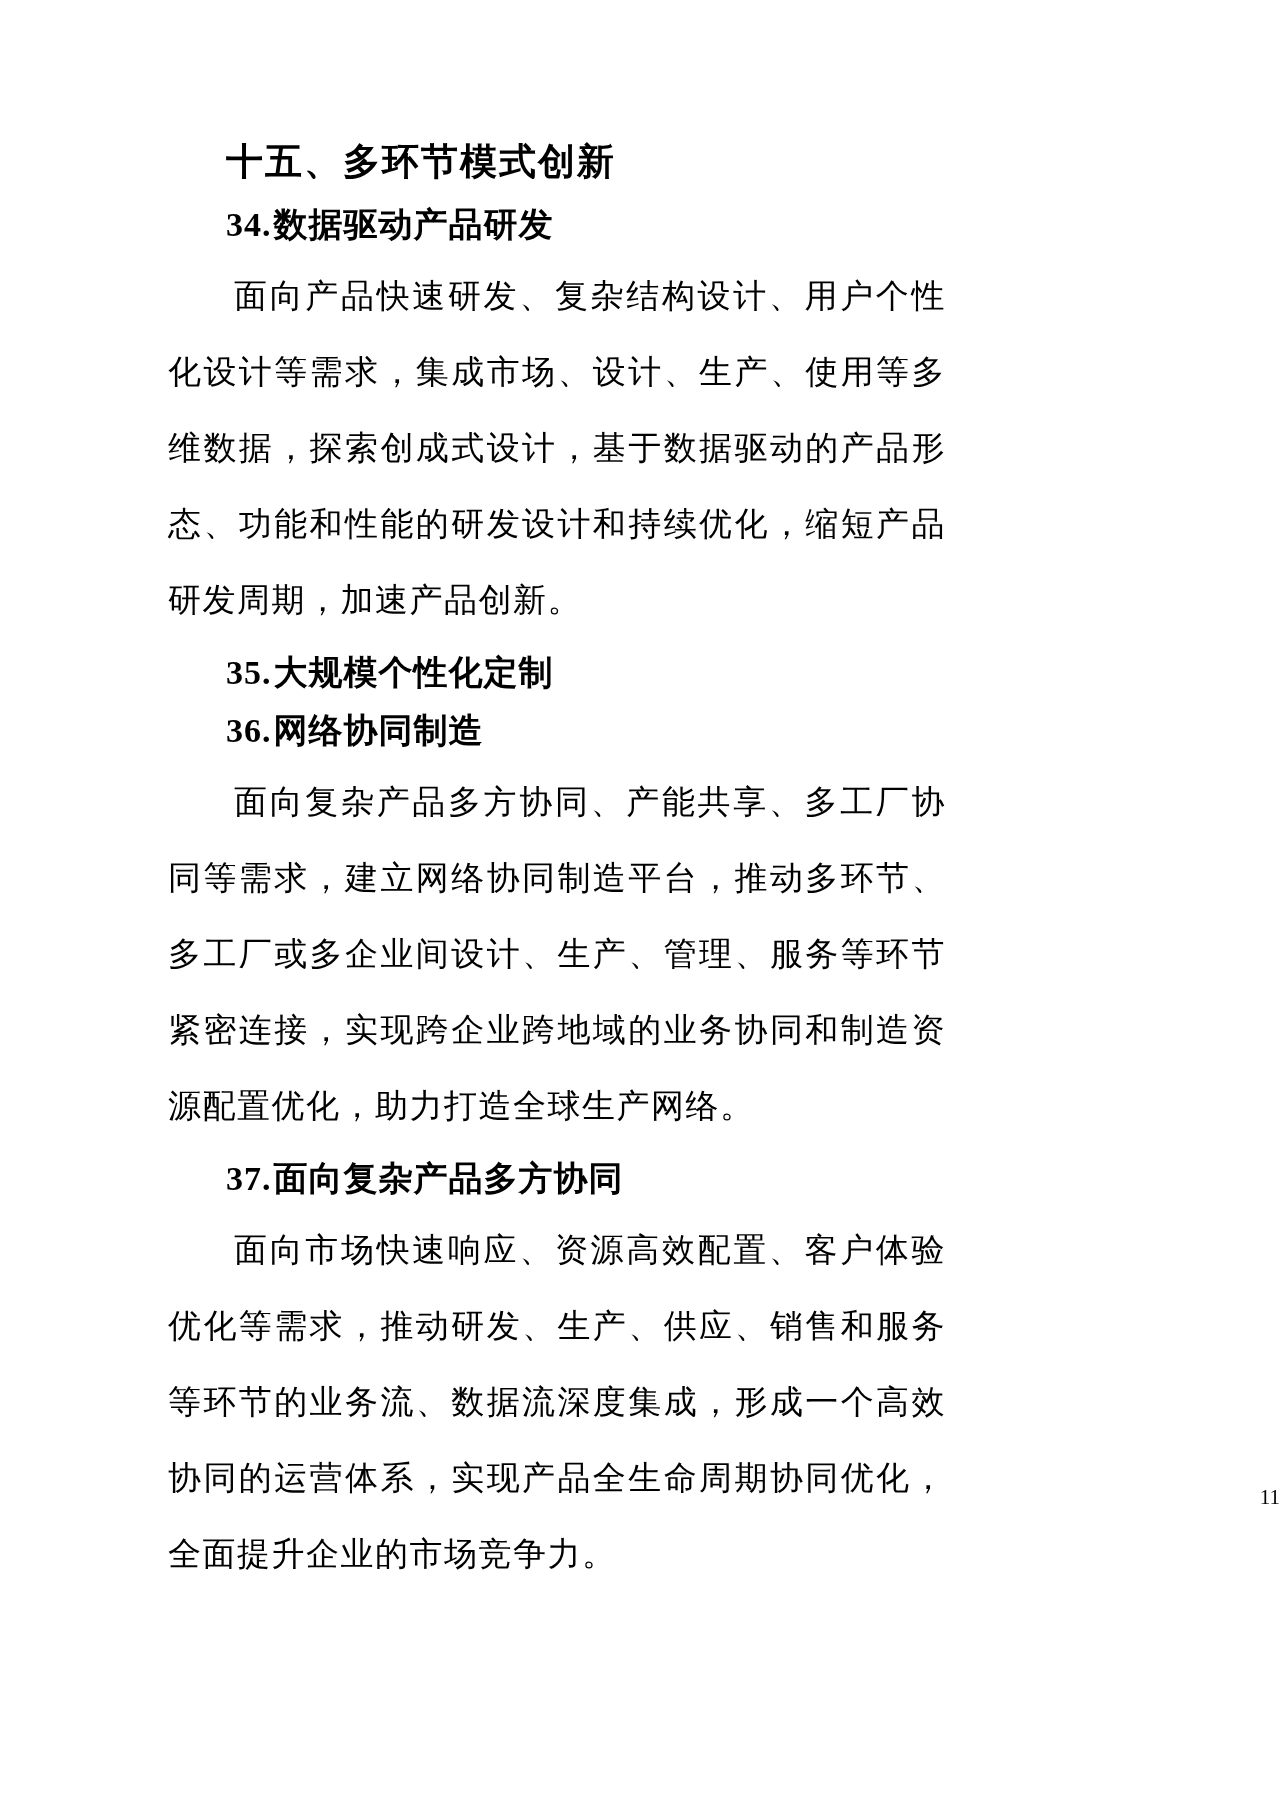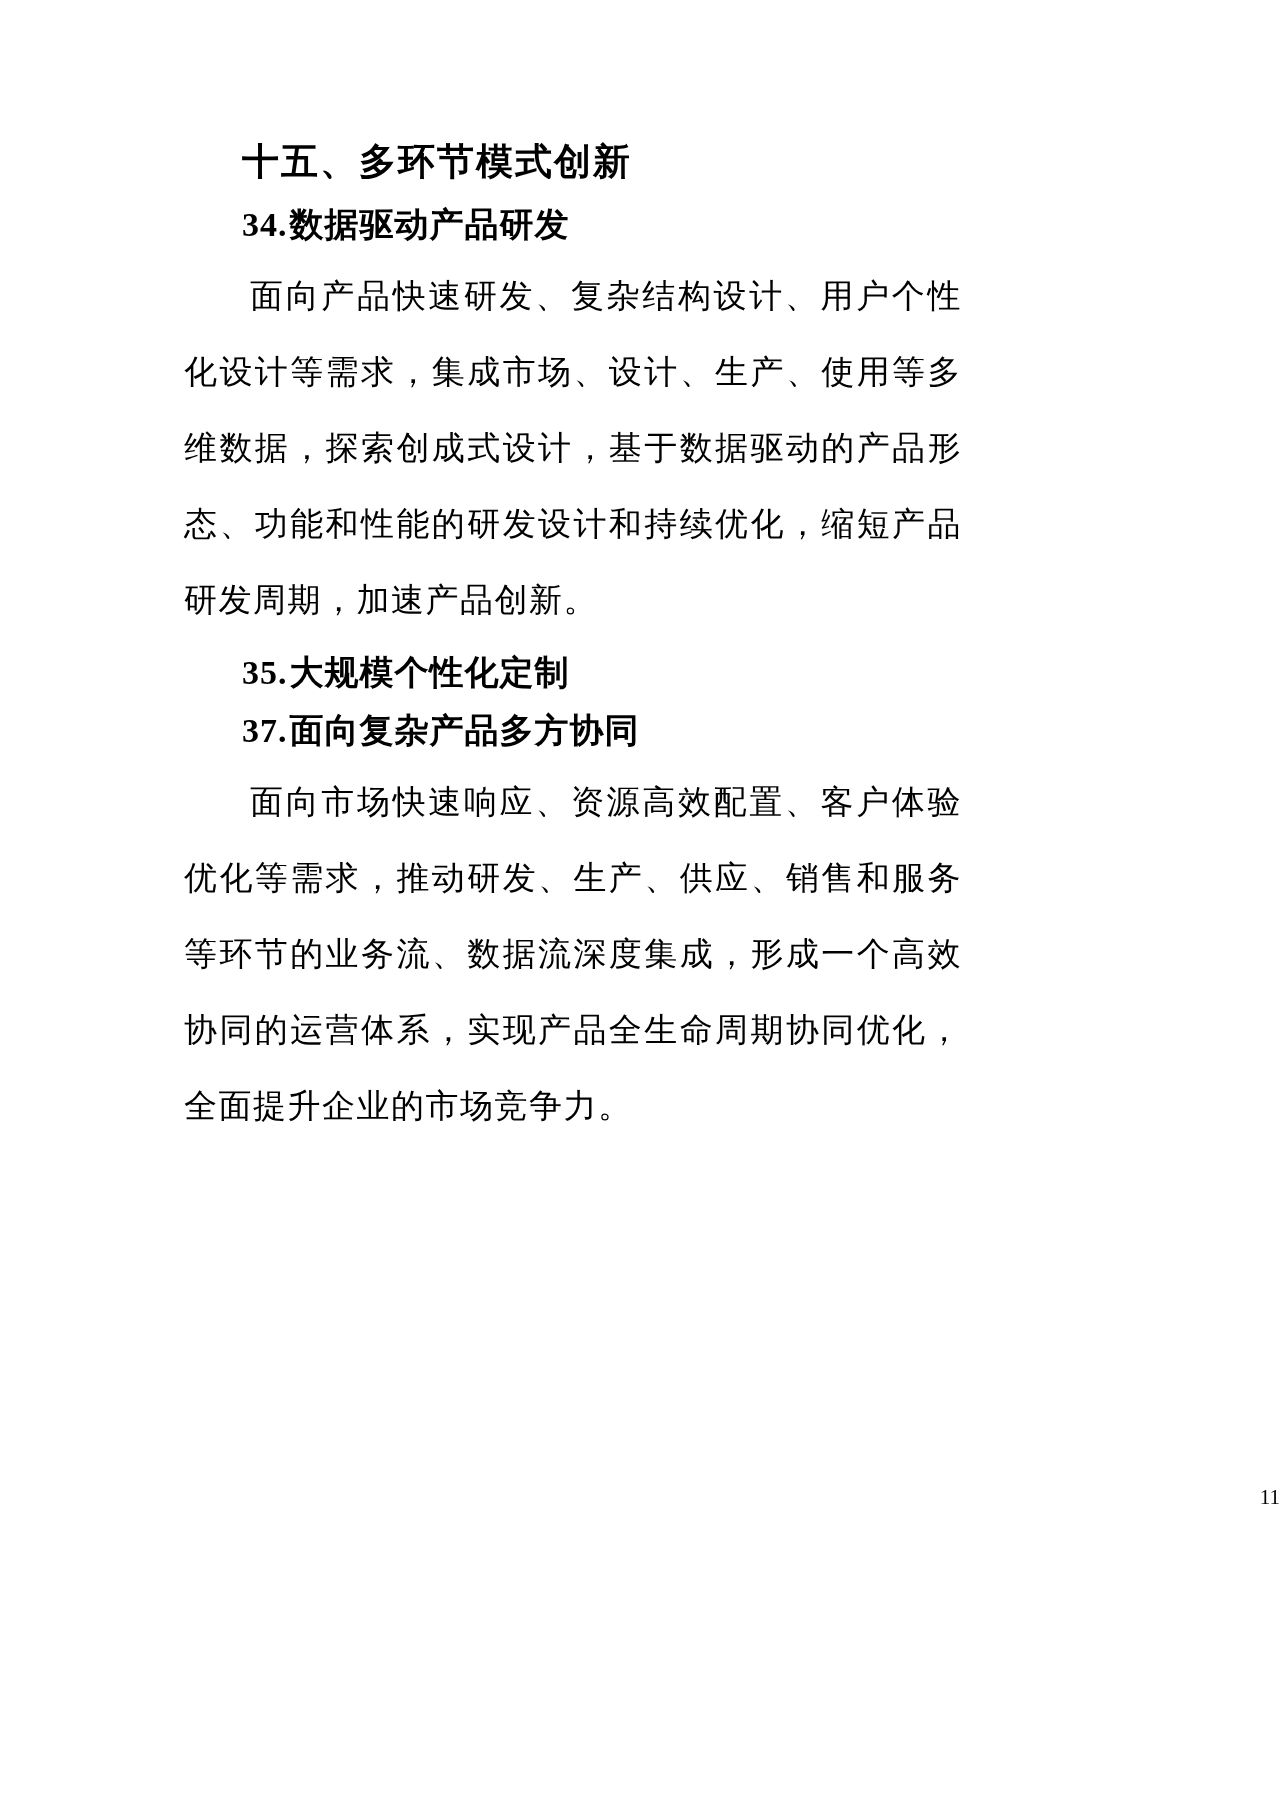--- a/index.html
+++ b/index.html
@@ -12,21 +12,21 @@
     width: 1280px;
     height: 1810px;
     margin: 0 auto;
     background: #ffffff;
     color: #000000;
     overflow: hidden;
   }
   .content {
     position: absolute;
     top: 138px;
-    left: 184px;
+    left: 168px;
     width: 778px;
   }
   .chapter-heading {
     font-family: "Liberation Sans", "DejaVu Sans", sans-serif;
     font-weight: 700;
     font-size: 37px;
     line-height: 48px;
     margin: 0 0 16px 58px;
     letter-spacing: 2px;
   }
@@ -76,20 +76,24 @@
 
     <h2 class="section-title">
       <span class="num">34.</span><span class="title-text">数据驱动产品研发</span>
     </h2>
     <p class="body-para">面向产品快速研发、复杂结构设计、用户个性化设计等需求，集成市场、设计、生产、使用等多维数据，探索创成式设计，基于数据驱动的产品形态、功能和性能的研发设计和持续优化，缩短产品研发周期，加速产品创新。</p>
 
     <h2 class="section-title">
       <span class="num">35.</span><span class="title-text">大规模个性化定制</span>
     </h2>
 
+    <h2 class="section-title">
+      <span class="num">36.</span><span class="title-text">网络协同制造</span>
+    </h2>
+    <p class="body-para">面向复杂产品多方协同、产能共享、多工厂协同等需求，建立网络协同制造平台，推动多环节、多工厂或多企业间设计、生产、管理、服务等环节紧密连接，实现跨企业跨地域的业务协同和制造资源配置优化，助力打造全球生产网络。</p>
 
     <h2 class="section-title">
       <span class="num">37.</span><span class="title-text">面向复杂产品多方协同</span>
     </h2>
     <p class="body-para">面向市场快速响应、资源高效配置、客户体验优化等需求，推动研发、生产、供应、销售和服务等环节的业务流、数据流深度集成，形成一个高效协同的运营体系，实现产品全生命周期协同优化，全面提升企业的市场竞争力。</p>
 
   </div>
 
   <div class="page-number">11</div>
 </div>

